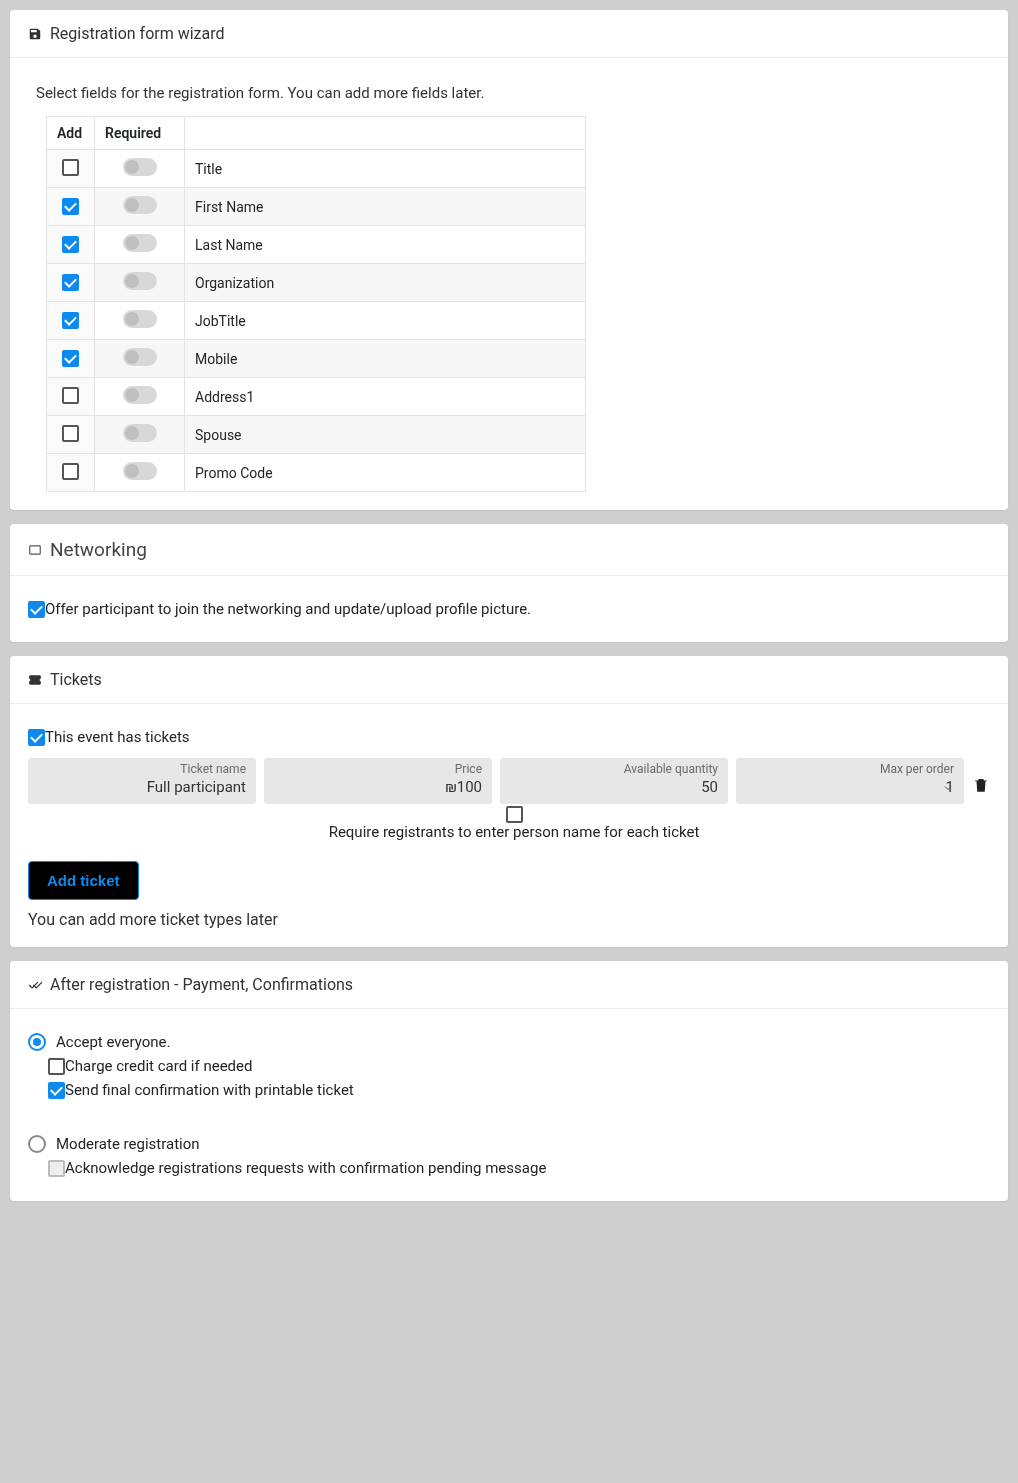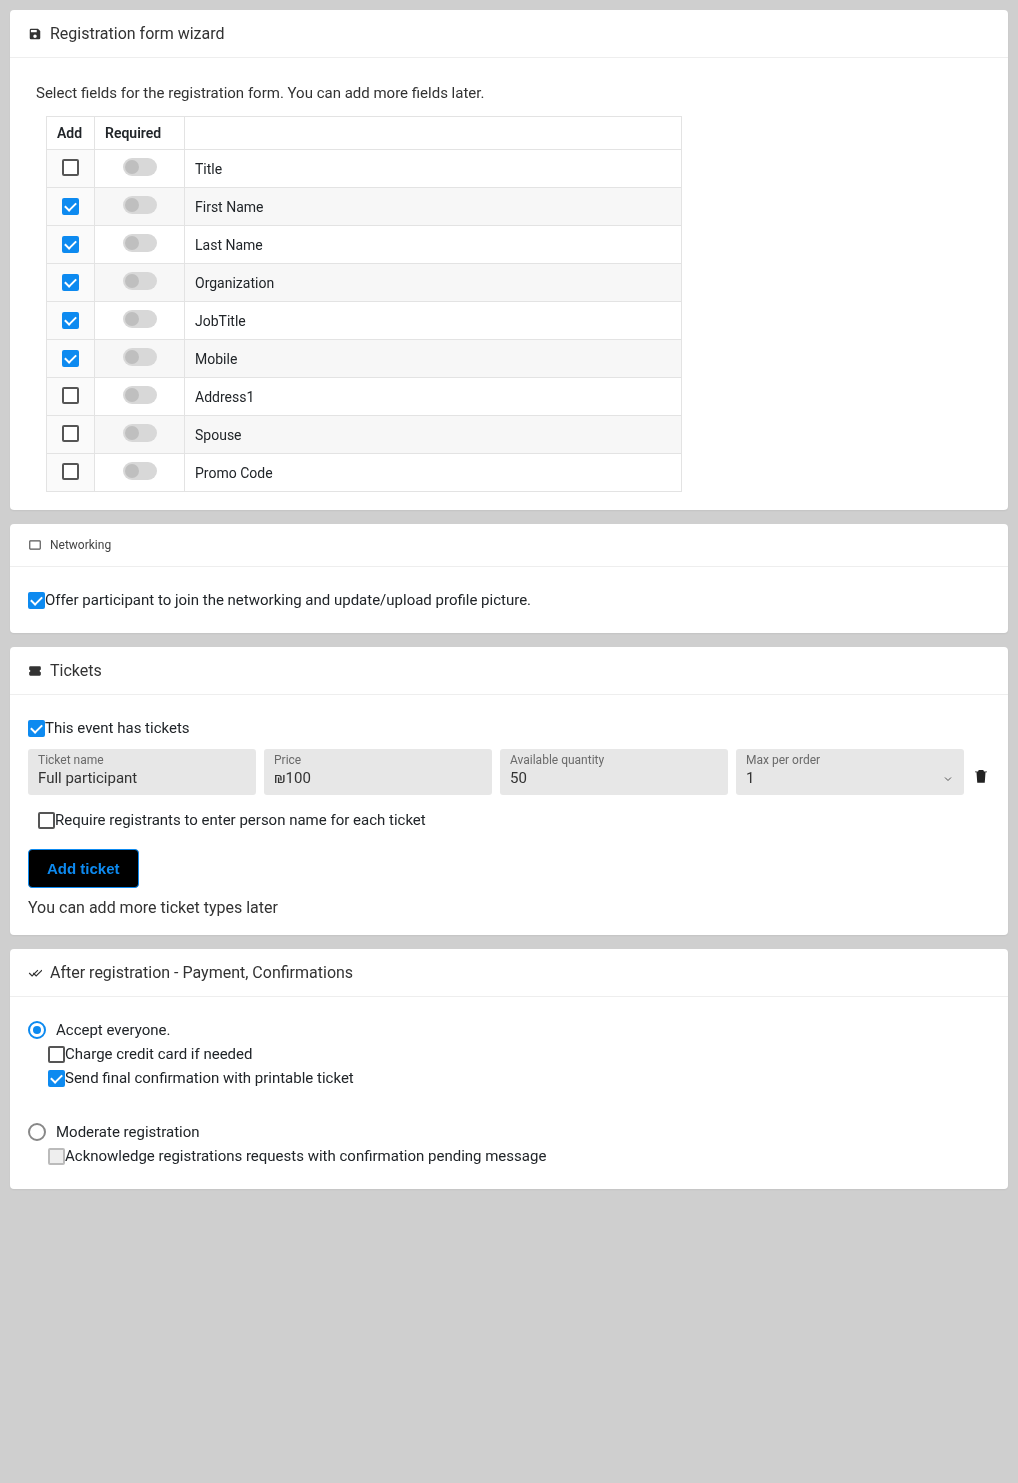--- a/index.html
+++ b/index.html
@@ -19,29 +19,29 @@
   .card-header {
     padding: 14px 18px;
     border-bottom: 1px solid #eee;
     font-size: 16px;
     font-weight: 400;
     color: #333;
     display: flex;
     align-items: center;
     gap: 8px;
   }
-  .card-header.big { font-size: 12px; color: #444; }
+  .card-header.big { font-size: 19px; color: #444; }
   .card-body { padding: 18px; }
   .icon { display: inline-block; width: 14px; height: 14px; }
   .instr { margin: 8px 0 14px 8px; color: #333; font-size: 15px; }
 
   table.fields {
     border-collapse: collapse;
     margin-left: 18px;
-    width: 636px;
+    width: 540px;
   }
   table.fields th, table.fields td {
     border: 1px solid #e3e3e3;
     padding: 8px 10px;
     text-align: left;
     vertical-align: middle;
   }
   table.fields th {
     background: #fff;
     font-weight: 600;
@@ -79,21 +79,21 @@
     width:18px; height:18px; border:2px solid #888; border-radius:50%;
     display:inline-flex; align-items:center; justify-content:center; cursor:pointer;
   }
   .radio.on { border-color:#0d8af0; }
   .radio.on::after { content:""; width:8px; height:8px; border-radius:50%; background:#0d8af0; }
 
   .sub { margin-left: 20px; }
   .chkrow { display:flex; align-items:center; margin: 6px 0; font-size:15px; }
 
   .ticket-grid {
-    display:flex; gap:8px; align-items:flex-end; margin-top:12px;
+    display:flex; gap:8px; align-items:flex-end; margin-top:12px;text-align:right;
   }
   .tfield {
     flex:1; background:#e7e7e7; border-radius:3px; padding:4px 10px 8px 10px;
     display:flex; flex-direction:column;
   }
   .tfield label { font-size:12px; color:#6a6a6a; margin-bottom:2px; }
   .tfield .val { font-size:15px; color:#333; }
   .tfield.sel { position:relative; }
   .tfield.sel .chev {
     position:absolute; right:10px; bottom:10px; width:12px; height:12px;
@@ -226,21 +226,21 @@
         <span class="val">1</span>
         <svg class="chev" viewBox="0 0 24 24" fill="none" stroke="#555" stroke-width="2">
             <polyline points="6 9 12 15 18 9"></polyline>
           </svg>
       </div>
       <svg class="trash" viewBox="0 0 24 24" fill="#222">
           <path d="M6 7h12l-1 14H7L6 7zm3-3h6l1 2H8l1-2zM4 6h16v1H4z"></path>
         </svg>
     </div>
 
-    <div class="chkrow" style="margin-top:16px; margin-left:10px;">
+    <div class="chkrow" style="margin-top:2px; margin-left:10px;flex-direction:column;">
       <span id="reqname-chk" class="chk"></span>
       <span>Require registrants to enter person name for each ticket</span>
     </div>
 
     <button class="btn-outline">Add ticket</button>
     <p class="hint">You can add more ticket types later</p>
   </div>
 </div>
 
 <div class="card">

